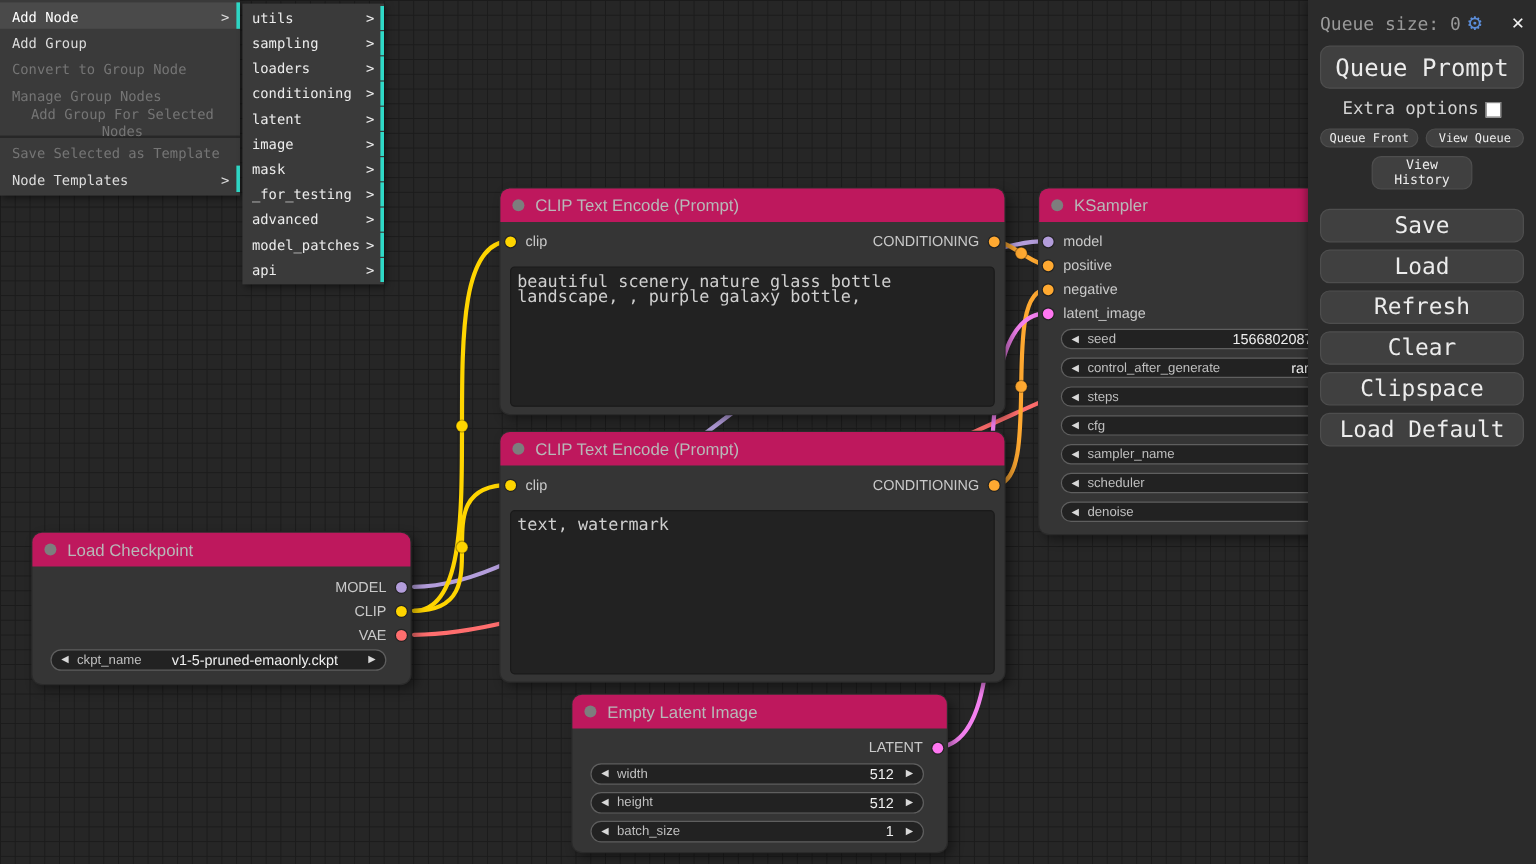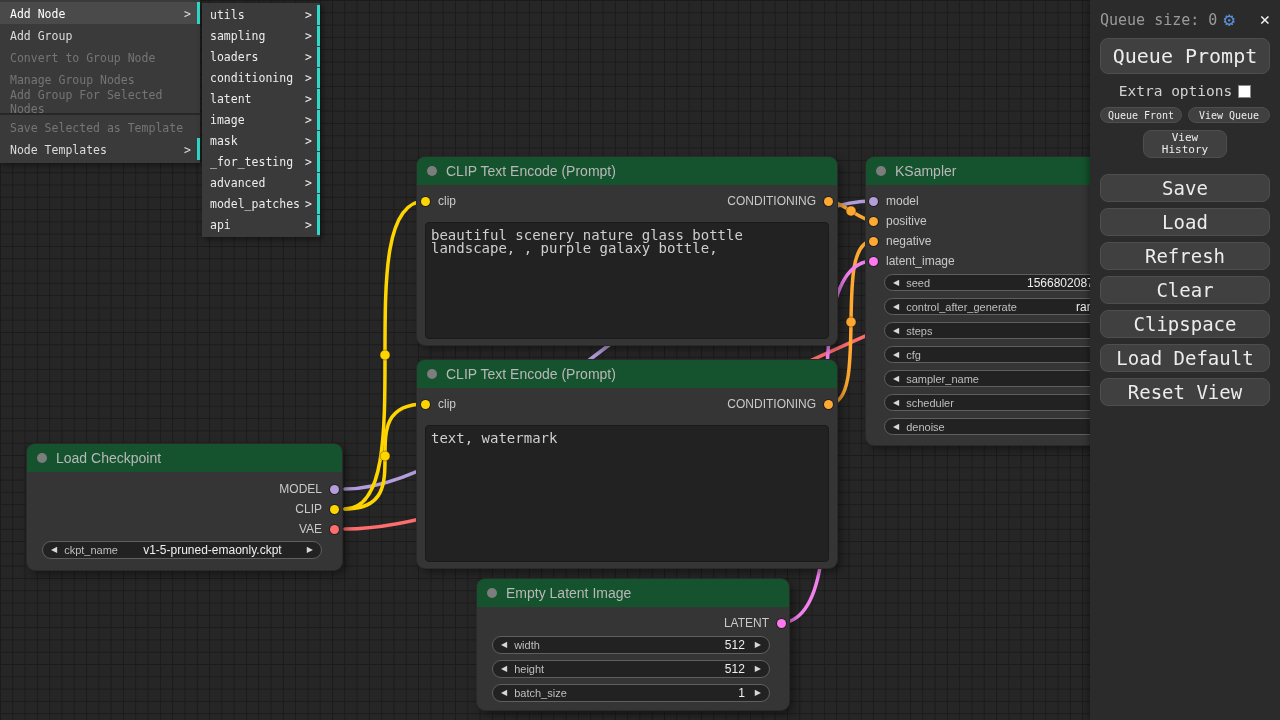--- a/index.html
+++ b/index.html
@@ -10,21 +10,21 @@
            background-image:linear-gradient(#1b1b1b 1px, transparent 1px),
                             linear-gradient(90deg,#1b1b1b 1px, transparent 1px);
            background-size:12.3px 12.3px; }
 
   
   #wires { position:absolute; left:0; top:0; z-index:1; }
 
   
   .node { position:absolute; background:#353535; border-radius:8px; z-index:2;
           box-shadow:0 0 0 1px #2a2a2a, 4px 4px 10px rgba(0,0,0,.45); }
-  .node-title { height:28px; background:#14532d; border-radius:8px 8px 0 0;
+  .node-title { height:28px; background:#be185d; border-radius:8px 8px 0 0;
                 display:flex; align-items:center; padding-left:10px;
                 color:#b8b8b8; font-size:14px; }
   .title-dot { width:10px; height:10px; border-radius:50%; background:#7d7d7d;
                margin-right:9px; flex:0 0 auto; }
   .port-row { position:absolute; height:14px; display:flex; align-items:center;
               color:#c9c9c9; font-size:12px; }
   .pdot { width:9px; height:9px; border-radius:50%; flex:0 0 auto;
           box-shadow:0 0 0 1px rgba(0,0,0,.35); }
   .c-model  { background:#B39DDB; }
   .c-clip   { background:#FFD500; }
@@ -53,21 +53,21 @@
   .kpill .wvalue { position:absolute; margin:0; }
   .kv-seed { left:142px; }
   .kv-cag  { left:191px; }
 
   
   .cmenu { position:absolute; left:0; top:0; width:200px; z-index:20;
            background:#3a3a3a; box-shadow:2px 2px 6px rgba(0,0,0,.5);
            font-family:"DejaVu Sans Mono", monospace; font-size:11.5px;
            padding:2px 0 3px 0; }
   .cm-item { height:22px; display:flex; align-items:center; padding:1px 6px 0 10px;
-             color:#dcdcdc; }
+             color:#dcdcdc;text-align:center; }
   .cm-item .sub-arr { margin-left:auto; color:#dcdcdc; }
   .cm-item.hl { background:#4a4a4a; color:#fff; border-right:3px solid #2fd9c7; }
   .cm-item.has-sub { border-right:3px solid #2fd9c7; }
   .cm-item.dis { color:#757575; }
   .cm-sep { height:2px; background:#272727; margin:1px 0; }
 
   .smenu { position:absolute; left:202px; top:3px; width:118px; z-index:20;
            background:#3a3a3a; box-shadow:2px 2px 6px rgba(0,0,0,.5);
            font-family:"DejaVu Sans Mono", monospace; font-size:11.5px;
            padding:1px 0; }
@@ -282,21 +282,20 @@
       <span>View</span>
       <span>History</span>
     </div>
     <div class="sb-stack">
       <div class="sb-btn sb-big">Save</div>
       <div class="sb-btn sb-big">Load</div>
       <div class="sb-btn sb-big">Refresh</div>
       <div class="sb-btn sb-big">Clear</div>
       <div class="sb-btn sb-big">Clipspace</div>
       <div class="sb-btn sb-big">Load Default</div>
-      <div class="sb-btn sb-big">Reset View</div>
     </div>
   </div>
 
   <div class="cmenu">
     <div class="cm-item hl">
       <span>Add Node</span>
       <span class="sub-arr">&gt;</span>
     </div>
     <div class="cm-item">
       <span>Add Group</span>

